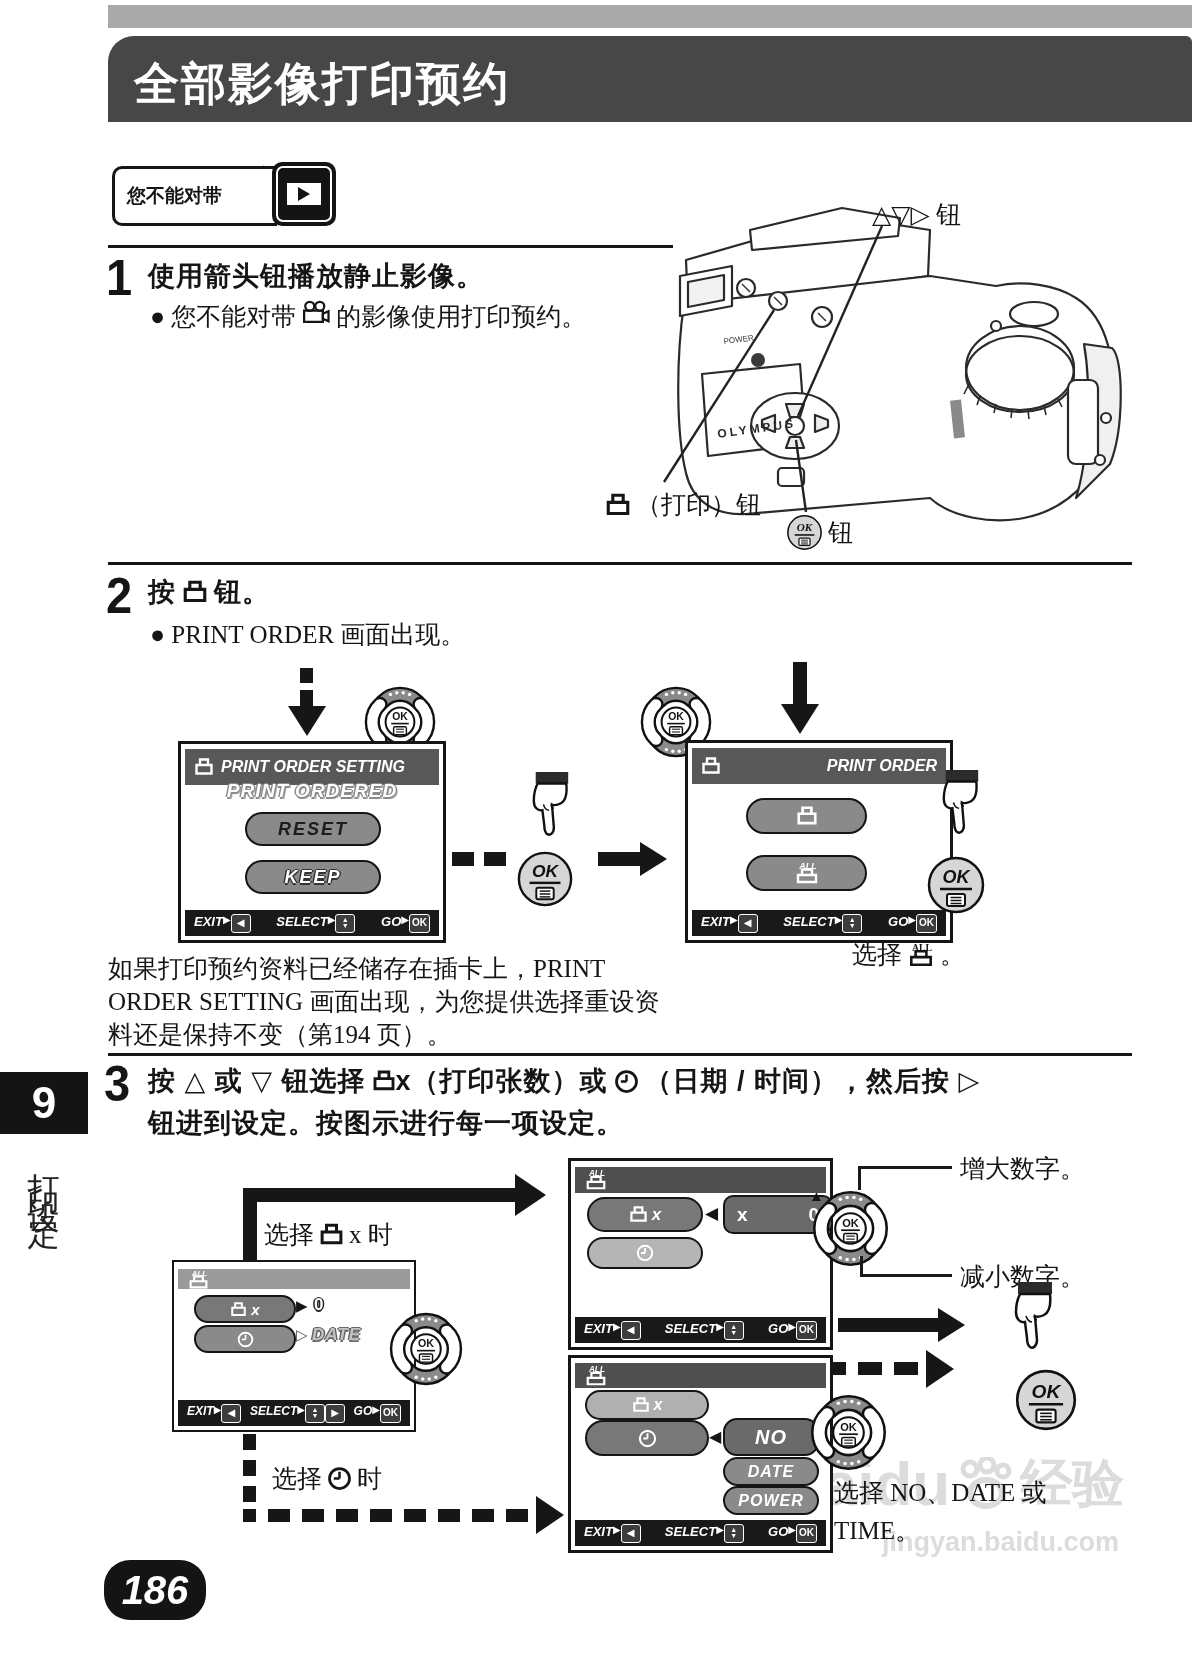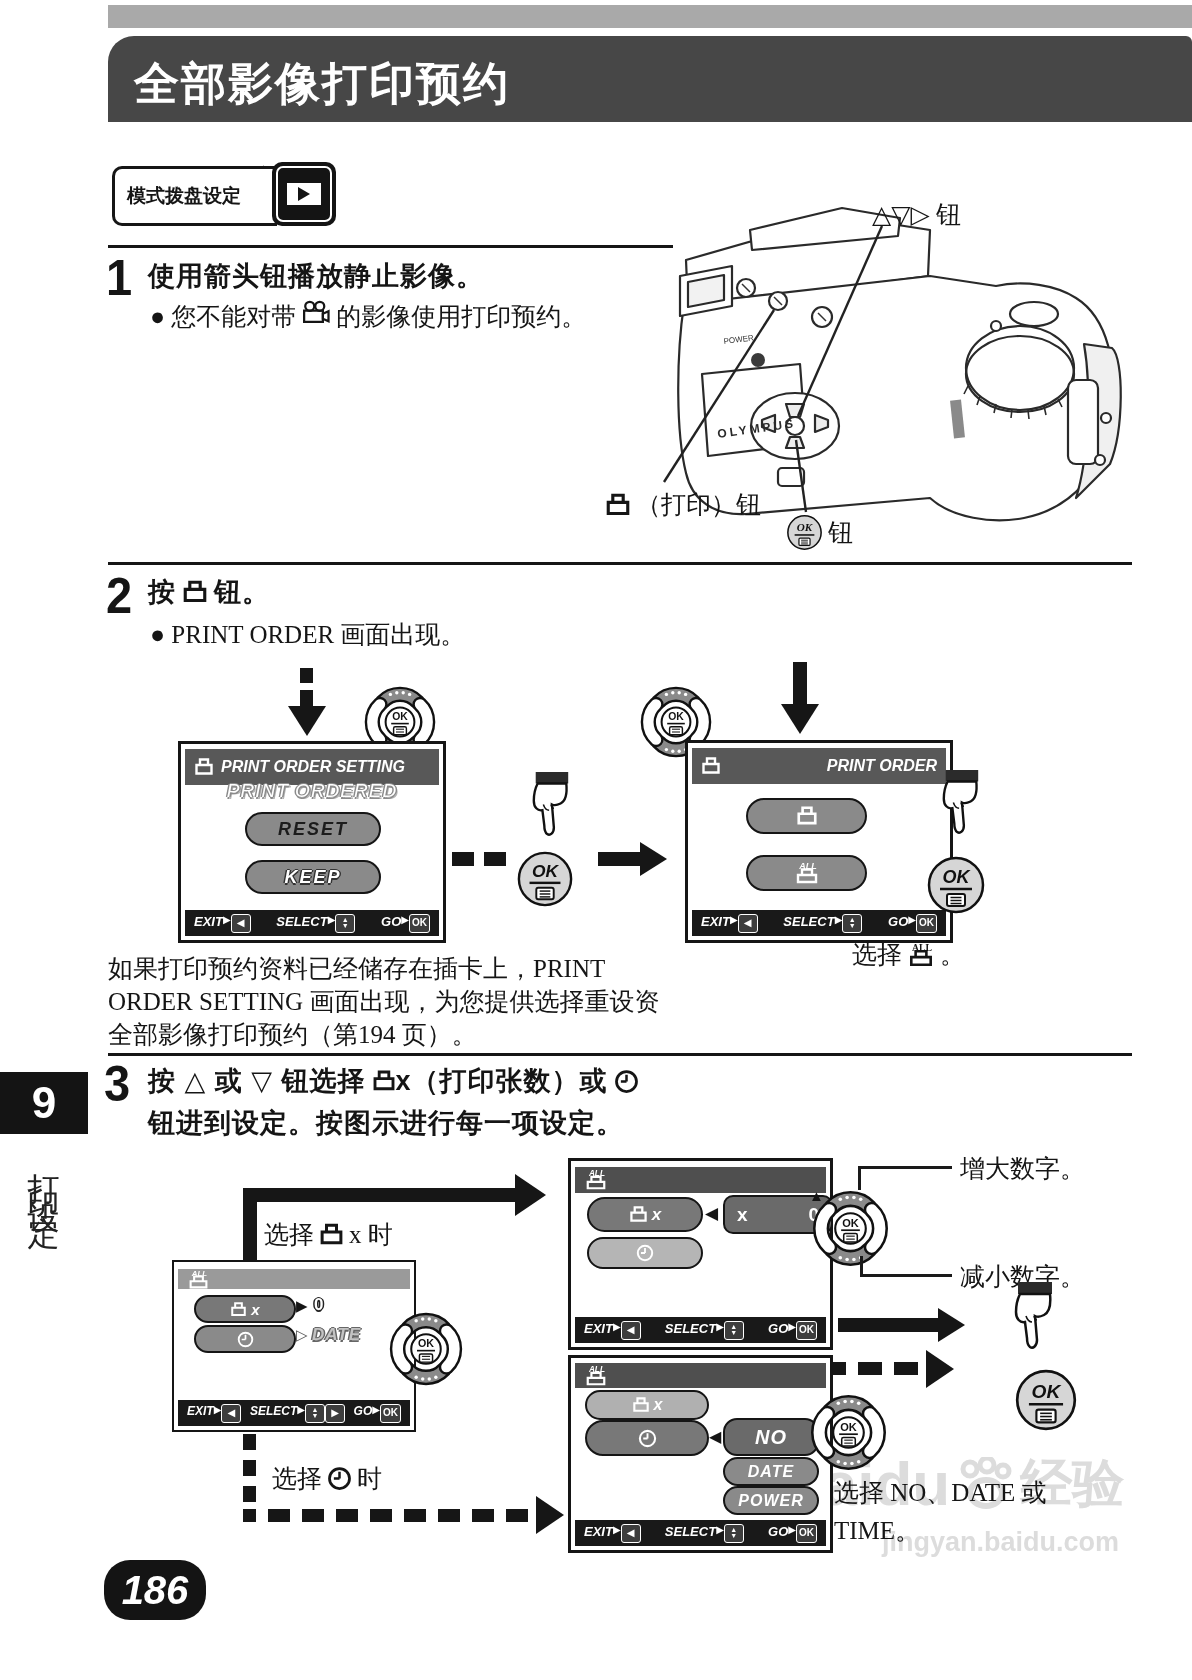--- a/index.html
+++ b/index.html
@@ -26,21 +26,21 @@
   
   .screen{position:absolute;background:#fff;border:3px solid #151515}
   .s-title{position:absolute;left:4px;right:4px;top:5px;height:36px;background:#585858;color:#fff;display:flex;align-items:center;font-weight:bold;font-style:italic;font-size:16px;gap:7px;padding:0 9px;white-space:nowrap}
   .s-title.center{justify-content:space-between}
   .pill{position:absolute;border:2px solid #151515;border-radius:999px;display:flex;align-items:center;justify-content:center;gap:4px;font-weight:bold;font-style:italic;color:#fff}
   .sfooter{position:absolute;left:4px;right:4px;bottom:4px;height:26px;background:#191919;color:#fff;display:flex;align-items:center;justify-content:space-between;padding:0 9px;font-weight:bold;font-style:italic;font-size:13px}
   .fgrp{display:flex;align-items:flex-start;}
   .farr{font-size:10px;font-style:normal}
   .fbox{border:1.5px solid #fff;border-radius:3px;height:17px;min-width:14px;display:flex;flex-direction:column;align-items:center;justify-content:center;font-size:10px;font-style:normal;line-height:1;background:#3d3d3d;padding:0 2px}
   .fud{font-size:7px;line-height:6.5px}
-  .outline-status{color:#fff;font-weight:normal;font-style:italic;font-size:19px;letter-spacing:1px;
+  .outline-status{color:#fff;font-weight:bold;font-style:italic;font-size:19px;letter-spacing:1px;
      text-shadow:-1.5px 0 #8a8a8a,1.5px 0 #8a8a8a,0 -1.5px #8a8a8a,0 1.5px #8a8a8a,2px 2px 0 #b5b5b5}
   .outline-num{color:#fff;font-weight:bold;font-size:17px;text-shadow:-1.5px 0 #222,1.5px 0 #222,0 -1.5px #222,0 1.5px #222}
   .outline-gray{color:#c3c3c3;font-weight:bold;font-style:italic;font-size:17px;letter-spacing:1px;text-shadow:-1.5px 0 #666,1.5px 0 #666,0 -1.5px #666,0 1.5px #666}
   
   .bar{position:absolute;background:#161616}
   .dash{position:absolute;background:#161616}
   .tri-down{position:absolute;width:0;height:0;border-left:19px solid transparent;border-right:19px solid transparent;border-top:30px solid #161616}
   .tri-right{position:absolute;width:0;height:0;border-top:17px solid transparent;border-bottom:17px solid transparent;border-left:27px solid #161616}
   .conn{position:absolute;background:#1a1a1a}
   .ic{flex:0 0 auto}
@@ -133,21 +133,21 @@
     <div class="wm-url">jingyan.baidu.com</div>
   </div>
 
   <div class="topbar"></div>
   <div class="hdr">
     <h1>全部影像打印预约</h1>
   </div>
 
   <div class="callout-tip"></div>
   <div class="callout">
-    <span>模式拨盘设定</span>
+    <span>您不能对带</span>
   </div>
   <div class="playbox">
     <div class="playring"></div>
     <div class="playrect">
         <div class="playtri"></div>
       </div>
   </div>
 
   <div class="rule" style="left:108px;top:245px;width:565px"></div>
   <div class="abs stepnum" style="left:106px;top:254px">1</div>
@@ -326,34 +326,35 @@
     <span>选择</span>
     <svg class="ic" width="28" height="26" style="color:#151515">
         <use href="#sym-printall"></use>
       </svg>
     <span>。</span>
   </div>
 
   <div class="abs serif" style="left:108px;top:952px;font-size:25px;line-height:33px">
     <div>如果打印预约资料已经储存在插卡上，PRINT</div>
     <div>ORDER SETTING 画面出现，为您提供选择重设资</div>
-    <div>全部影像打印预约（第194 页）。</div>
+    <div>料还是保持不变（第194 页）。</div>
   </div>
 
   <div class="rule" style="left:108px;top:1053px;width:1024px"></div>
   <div class="abs stepnum" style="left:104px;top:1060px">3</div>
   <div class="abs steptitle" style="left:148px;top:1063px">
     <span>按 △ 或 ▽ 钮选择</span>
     <svg class="ic" width="24" height="22" style="color:#151515;margin-right:-6px">
         <use href="#sym-print"></use>
       </svg>
     <span>x（打印张数）或</span>
     <svg class="ic" width="25" height="25" style="color:#151515">
         <use href="#sym-clock"></use>
       </svg>
+    <span>（日期 / 时间），然后按 ▷</span>
   </div>
   <div class="abs steptitle" style="left:148px;top:1105px">钮进到设定。按图示进行每一项设定。</div>
 
   <div class="bar" style="left:243px;top:1188px;width:272px;height:14px"></div>
   <div class="abs" style="left:515px;top:1174px;width:0;height:0;border-top:21px solid transparent;border-bottom:21px solid transparent;border-left:31px solid #161616"></div>
   <div class="bar" style="left:243px;top:1188px;width:14px;height:108px"></div>
 
   <div class="abs cap serif" style="left:264px;top:1218px">
     <span>选择</span>
     <svg class="ic" width="25" height="23" style="color:#151515">

